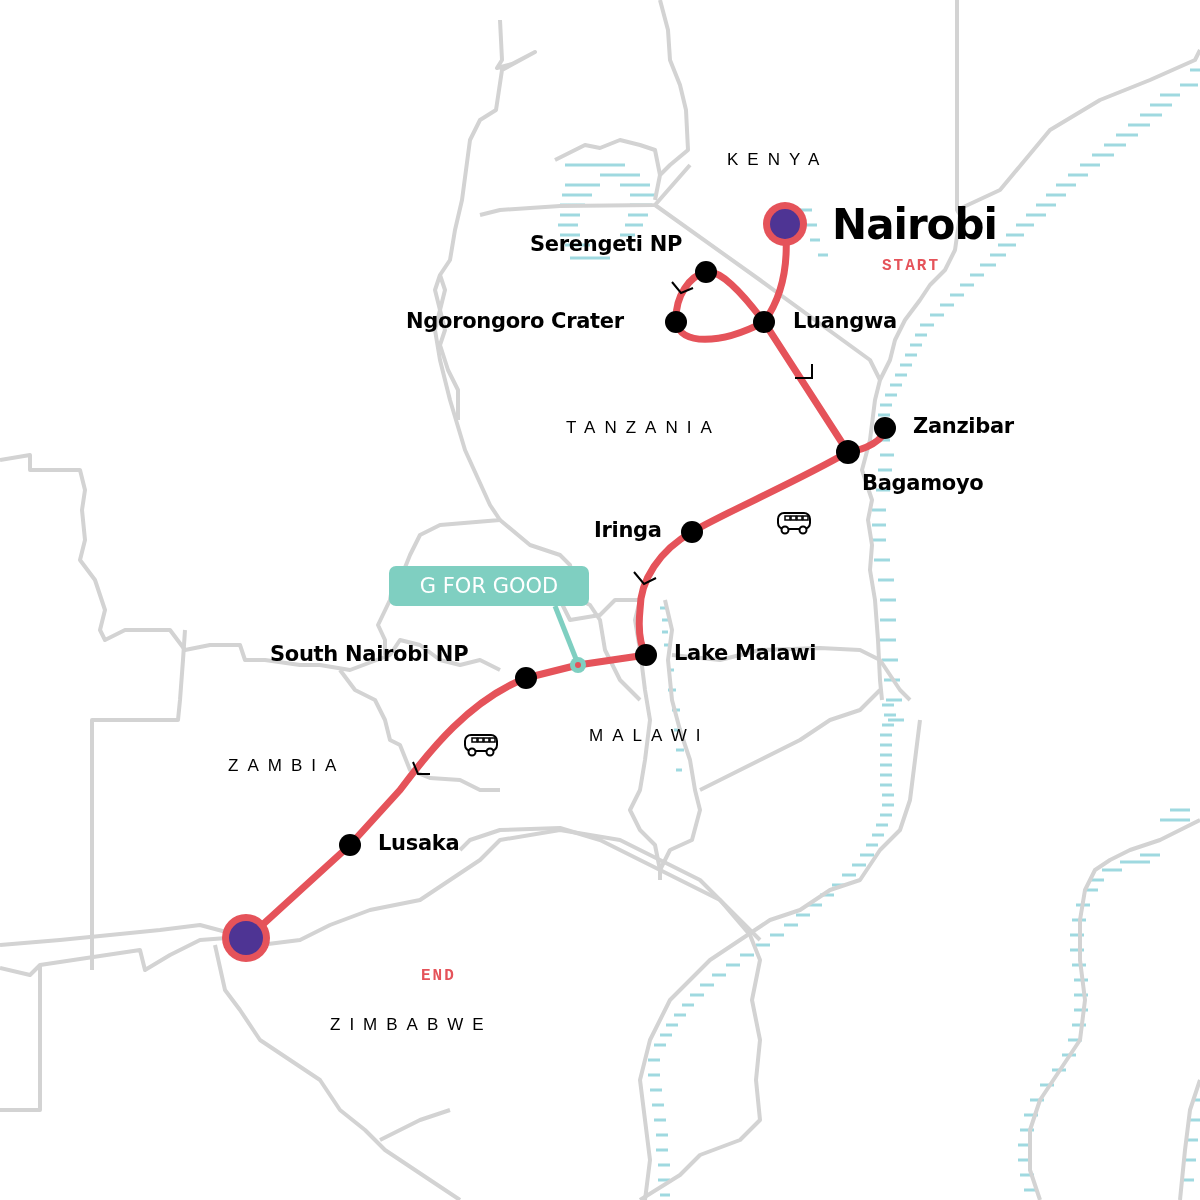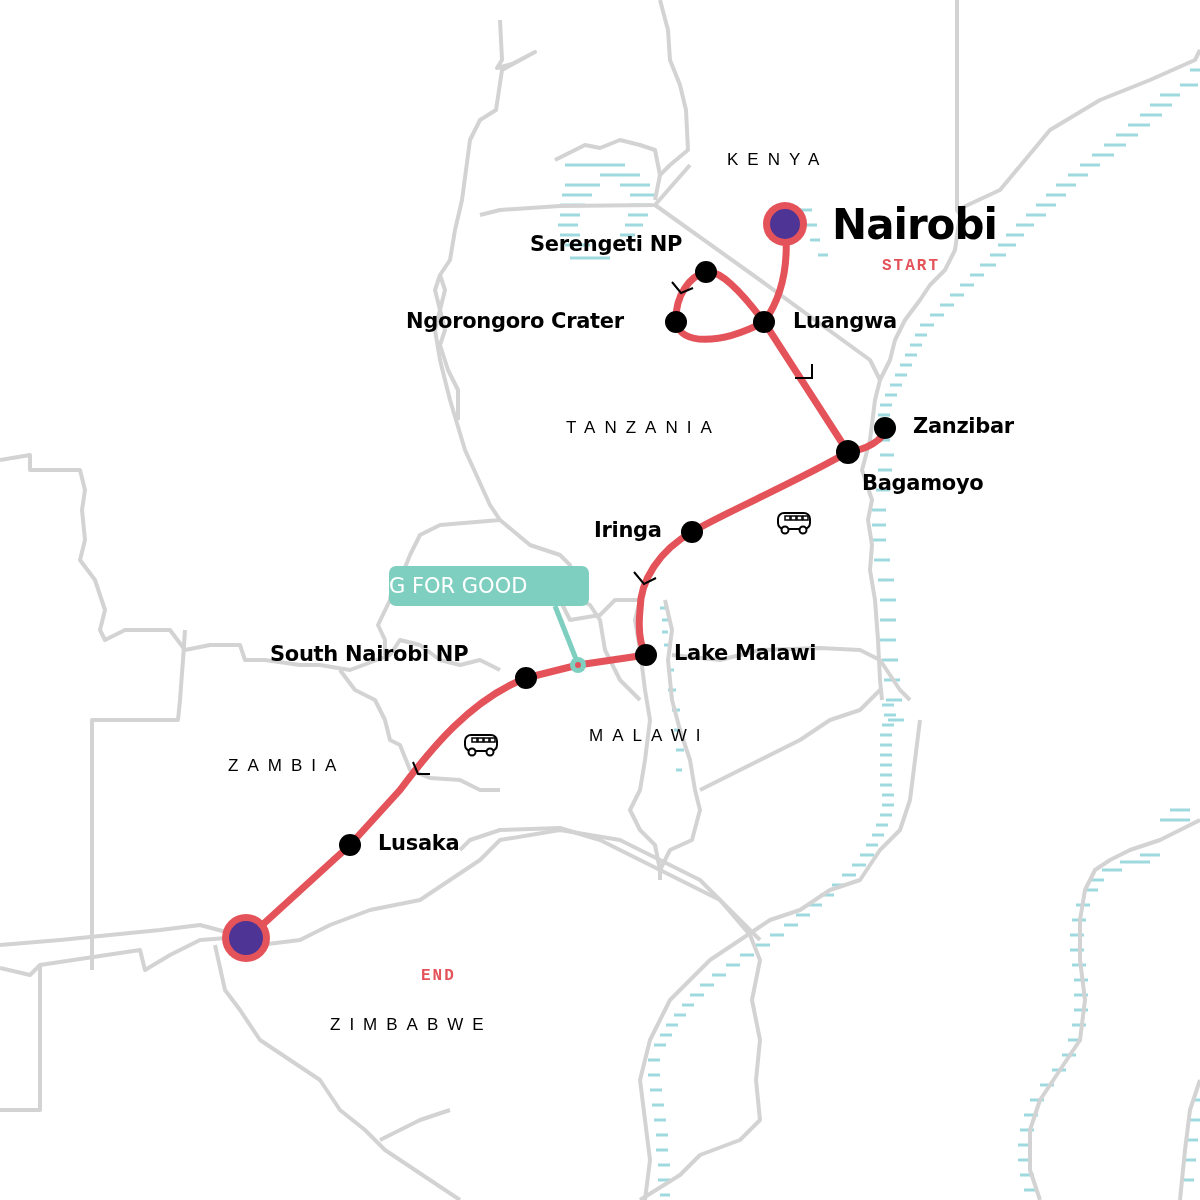--- a/index.html
+++ b/index.html
@@ -41,21 +41,21 @@
   .g-badge {
     position: absolute;
     left: 389px; top: 566px;
     width: 200px; height: 40px;
     border-radius: 7px;
     background: #7fcfc1;
     color: #ffffff;
     font-family: "DejaVu Sans", sans-serif;
     font-size: 21px;
     line-height: 40px;
-    text-align: left;
+    text-align: center;
     letter-spacing: 0px;
     white-space: nowrap;
   }
   .bus-icon { position: absolute; }
 </style>
 </head>
 <body>
 
 <div id="map">
 

